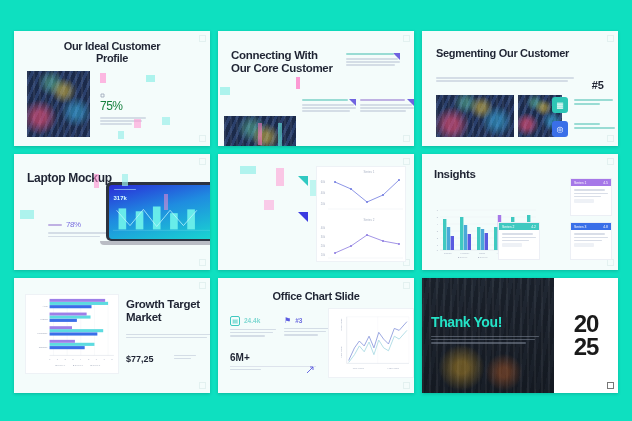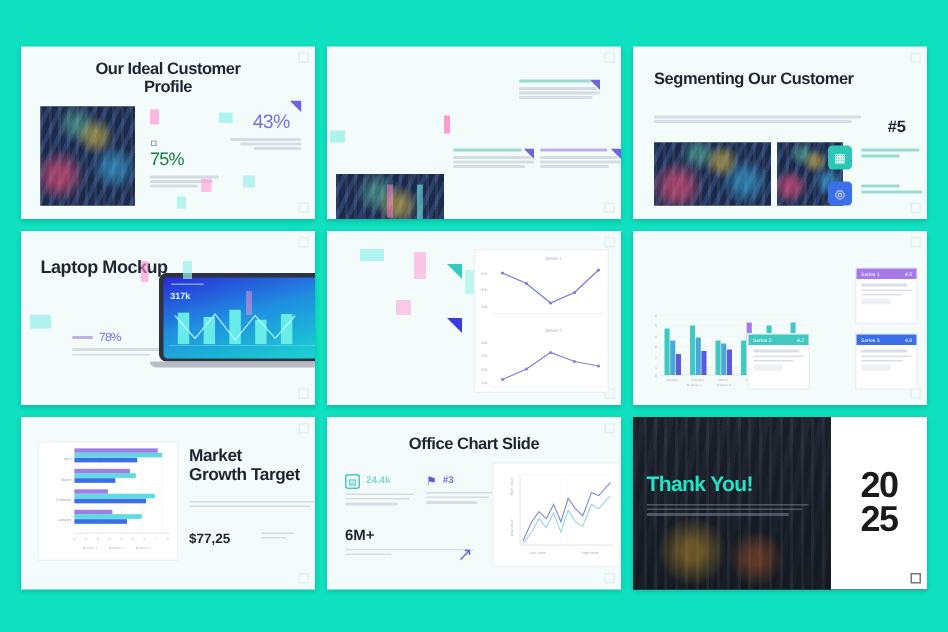--- a/index.html
+++ b/index.html
@@ -158,43 +158,34 @@
         <path d="M1 1 h3 v3 h-3z" fill="none" stroke="#9aa3b8" stroke-width=".8"></path>
       </svg>
       <div class="big-num teal">75%</div>
       <div class="mini-copy">
         <i class="lorem" style="width:100%"></i>
           <i class="lorem" style="width:92%"></i>
           <i class="lorem" style="width:70%"></i>
       </div>
     </div>
 
-    <div class="s1-stat2">
-      <svg width="8" height="8" style="float:right;margin-top:-6px">
-        <path d="M0 0 L8 0 L8 8 Z" fill="#6f63e0"></path>
-      </svg>
-      <div class="big-num purple" style="font-size:13px;text-align:right">43%</div>
-      <div class="mini-copy" style="width:48px;text-align:right">
-        <i class="lorem" style="width:100%"></i>
-          <i class="lorem" style="width:86%;margin-left:14%"></i>
-          <i class="lorem" style="width:66%;margin-left:34%"></i>
-      </div>
-    </div>
     <div class="glitch" style="left:86px;top:42px;width:6px;height:10px;background:#ff9ad5;opacity:.7"></div>
     <div class="glitch" style="left:132px;top:44px;width:9px;height:7px;background:#9bf0ea;opacity:.8"></div>
     <div class="glitch" style="left:120px;top:88px;width:7px;height:9px;background:#ff9ad5;opacity:.6"></div>
     <div class="glitch" style="left:148px;top:86px;width:8px;height:8px;background:#9bf0ea;opacity:.7"></div>
     <div class="glitch" style="left:104px;top:100px;width:6px;height:8px;background:#9bf0ea;opacity:.7"></div>
   </div>
 
   <div class="slide">
     <div class="corner-tr"></div>
     <div class="corner-br"></div>
 
     <div class="s2-title h1">
+      <div>Connecting With</div>
+      <div>Our Core Customer</div>
     </div>
 
     <div class="s2-photo photo"></div>
 
     <div class="s2-col" style="left:128px;top:22px">
       <svg width="7" height="7" style="float:right">
           <path d="M0 0 L7 0 L7 7 Z" fill="#6f63e0"></path>
         </svg>
       <i class="lorem t" style="width:88%" title="Membership Advisory Board"></i>
       <div style="margin-top:3px">
@@ -351,20 +342,21 @@
     <div class="glitch" style="left:58px;top:14px;width:8px;height:18px;background:#ff8fd0;opacity:.5"></div>
     <div class="glitch" style="left:92px;top:26px;width:6px;height:16px;background:#9bf0ea;opacity:.6"></div>
     <div class="glitch" style="left:46px;top:46px;width:10px;height:10px;background:#ff8fd0;opacity:.45"></div>
   </div>
 
   <div class="slide">
     <div class="corner-tr"></div>
     <div class="corner-br"></div>
 
     <div class="s6-title h1">
+      <div>Insights</div>
     </div>
 
     <svg class="s6-chart" viewBox="0 0 108 52">
       <g stroke="#e9edf3" stroke-width=".35">
         <line x1="8" y1="4" x2="104" y2="4"></line>
         <line x1="8" y1="11" x2="104" y2="11"></line>
         <line x1="8" y1="18" x2="104" y2="18"></line>
         <line x1="8" y1="25" x2="104" y2="25"></line>
         <line x1="8" y1="32" x2="104" y2="32"></line>
         <line x1="8" y1="39" x2="104" y2="39"></line>
@@ -507,22 +499,22 @@
           <text x="88" y="67">8</text>
       </g>
       <g font-size="2.2" fill="#b3bac8">
         <text x="30" y="73">■ Series 1</text>
           <text x="48" y="73">■ Series 2</text>
           <text x="66" y="73">■ Series 3</text>
       </g>
     </svg>
 
     <div class="s7-title h1">
+      <div>Growth Target</div>
       <div>Market</div>
-      <div>Growth Target</div>
     </div>
     <div class="s7-sub">
       <i class="lorem" style="width:100%"></i>
         <i class="lorem" style="width:94%"></i>
     </div>
     <div class="s7-price">$77,25</div>
     <div style="position:absolute;left:160px;top:77px;width:28px">
       <i class="lorem" style="width:78%" title="Business"></i>
       <i class="lorem" style="width:62%" title="Growth"></i>
     </div>

